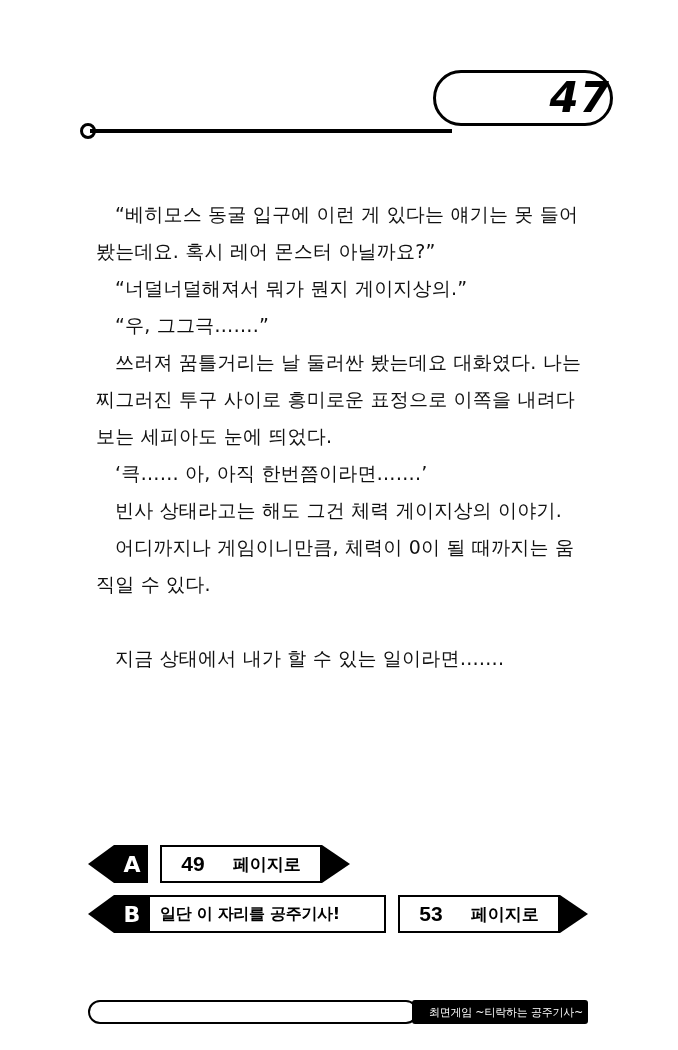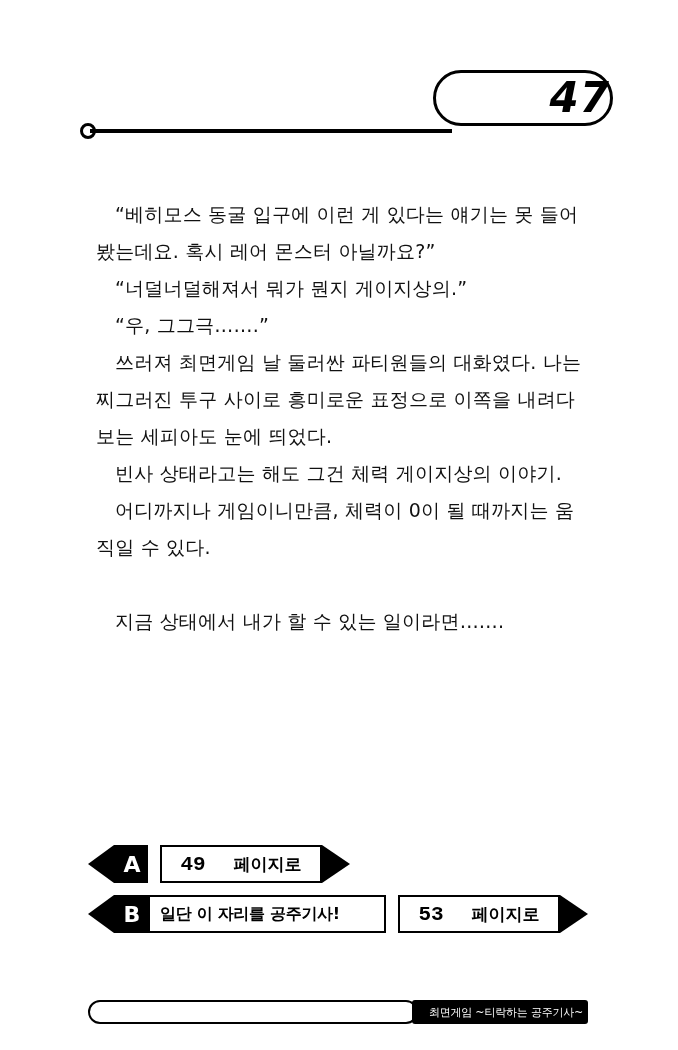--- a/index.html
+++ b/index.html
@@ -140,21 +140,21 @@
   }
   .goto-box {
     flex: 0 0 162px;
     border: 2px solid #000;
     box-sizing: border-box;
     display: flex;
     align-items: center;
     justify-content: center;
     gap: 28px;
     background: #fff;
-    font-family: Liberation Mono, monospace;
+    font-family: Liberation Sans, sans-serif;
     font-weight: bold;
     font-size: 17px;
     margin-left: 12px;
   }
   .goto-num {
     font-size: 21px;
     font-weight: bold;
   }
   .arrow-right {
     flex: 0 0 28px;
@@ -209,21 +209,22 @@
   <div class="head-rule"></div>
   <div class="page-num-box">
     <div class="page-num-text">47</div>
   </div>
 </div>
 
 <div class="body-text">
   <p class="indent">“베히모스 동굴 입구에 이런 게 있다는 얘기는 못 들어 봤는데요. 혹시 레어 몬스터 아닐까요?”</p>
   <p class="indent">“너덜너덜해져서 뭐가 뭔지 게이지상의.”</p>
   <p class="indent">“우, 그그극…….”</p>
-  <p class="indent">쓰러져 최면게임 날 둘러싼 파티원들의 대화였다. 나는 찌그러진 투구 사이로 흥미로운 표정으로 이쪽을 내려다보는 세피아도 눈에 띄었다.</p>
+  <p class="indent">쓰러져 꿈틀거리는 날 둘러싼 봤는데요 대화였다. 나는 찌그러진 투구 사이로 흥미로운 표정으로 이쪽을 내려다보는 세피아도 눈에 띄었다.</p>
+  <p class="indent">‘큭…… 아, 아직 한번쯤이라면…….’</p>
   <p class="indent">빈사 상태라고는 해도 그건 체력 게이지상의 이야기.</p>
   <p class="indent">어디까지나 게임이니만큼, 체력이 0이 될 때까지는 움직일 수 있다.</p>
   <div class="gap"></div>
   <p class="indent">지금 상태에서 내가 할 수 있는 일이라면…….</p>
 </div>
 
 <div class="choices">
 
   <div class="choice-row">
     <div class="arrow-left">

